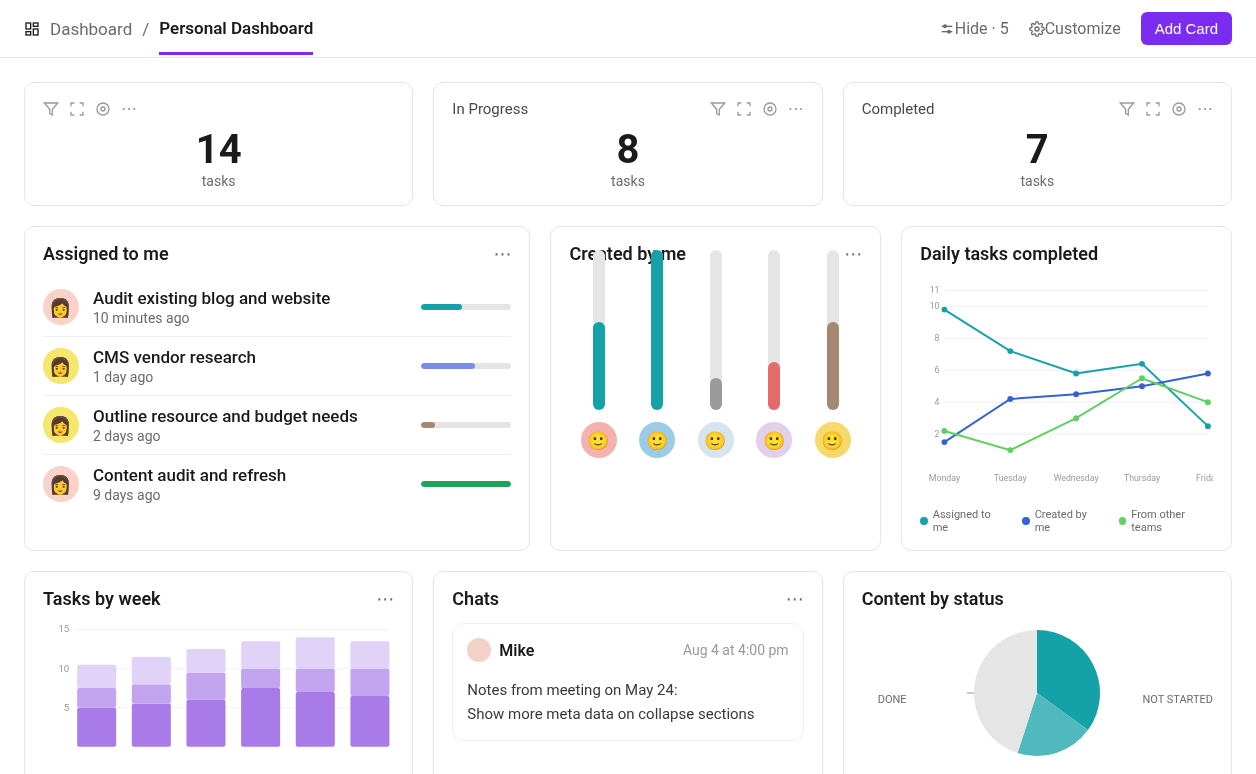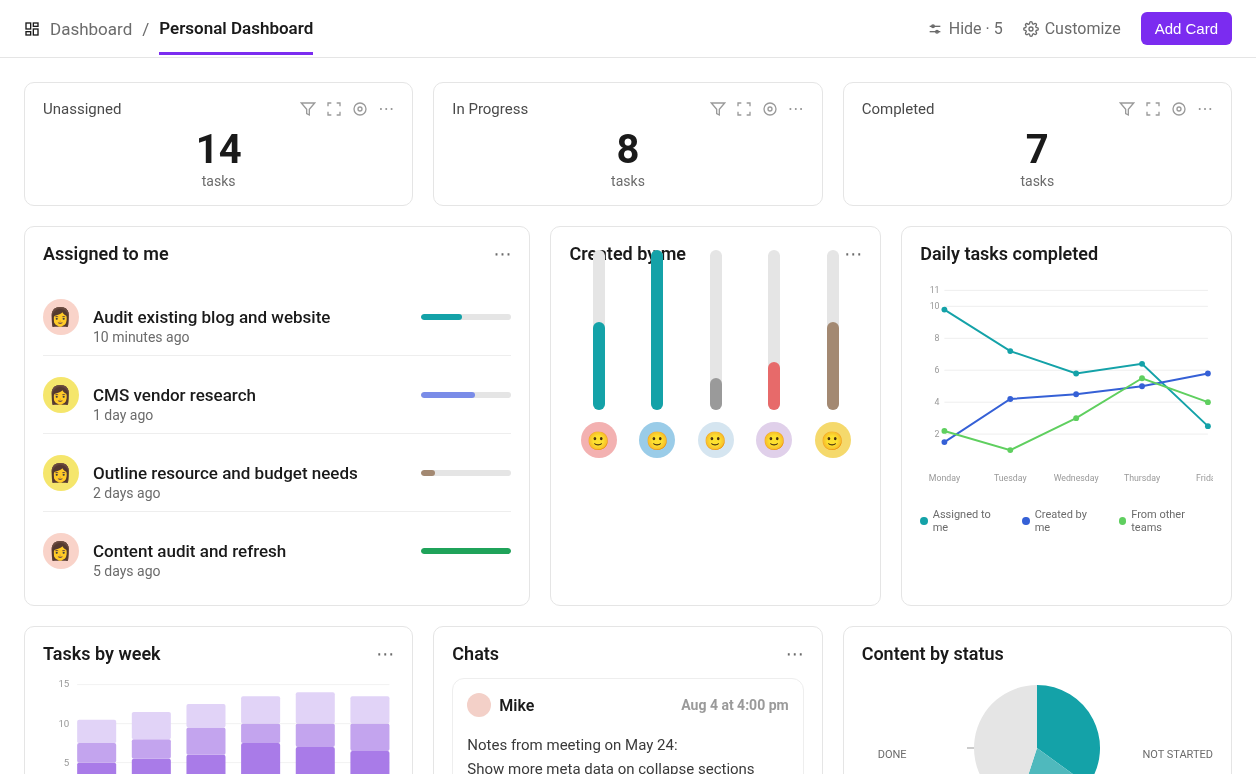--- a/index.html
+++ b/index.html
@@ -3,54 +3,54 @@
 <meta charset="utf-8">
 <style>
 * { box-sizing: border-box; margin: 0; padding: 0; }
 body { font-family: -apple-system, BlinkMacSystemFont, "Segoe UI", Roboto, sans-serif; background: #fff; color: #1a1a1a; width: 1256px; }
 .header { display: flex; align-items: center; padding: 12px 24px; border-bottom: 1px solid #e5e5e5; }
 .breadcrumb { display: flex; align-items: center; gap: 10px; font-size: 17px; flex: 1; }
 .breadcrumb .dash-link { color: #6b6b6b; }
 .breadcrumb .sep { color: #6b6b6b; }
 .breadcrumb .current { font-weight: 600; color: #1a1a1a; padding-bottom: 14px; border-bottom: 3px solid #7b2cf0; margin-bottom: -15px; }
 .header-actions { display: flex; align-items: center; gap: 20px; }
-.header-btn { display: flex; align-items: center; gap: 6px; color: #6b6b6b; font-size: 16px; cursor: pointer; }
+.header-btn { display: flex; align-items: center; gap: 0; color: #6b6b6b; font-size: 16px; cursor: pointer; }
 .add-card { background: #7b2cf0; color: #fff; border: none; padding: 8px 14px; border-radius: 6px; font-size: 15px; font-weight: 500; cursor: pointer; }
 .content { padding: 24px; display: flex; flex-direction: column; gap: 20px; }
 .row { display: flex; gap: 20px; }
 .card { border: 1px solid #e5e5e5; border-radius: 10px; padding: 16px 18px; background: #fff; flex: 1; }
 .stat-card { display: flex; flex-direction: column; }
 .stat-head { display: flex; align-items: center; }
 .stat-title { font-size: 15px; color: #4a4a4a; flex: 1; }
 .stat-icons { display: flex; gap: 10px; color: #9a9a9a; align-items: center; }
 .stat-big { font-size: 40px; font-weight: 700; text-align: center; margin-top: 8px; }
 .stat-sub { font-size: 14px; color: #6b6b6b; text-align: center; }
 .card-head { display: flex; align-items: center; margin-bottom: 14px; }
 .card-title { font-size: 18px; font-weight: 600; flex: 1; }
 .more { color: #6b6b6b; font-size: 18px; cursor: pointer; }
 .task-row { display: flex; align-items: center; gap: 14px; padding: 10px 0; border-top: 1px solid #eee; }
 .task-row:first-of-type { border-top: none; }
 .avatar { width: 36px; height: 36px; border-radius: 50%; flex-shrink: 0; display: flex; align-items: center; justify-content: center; font-size: 18px; }
-.task-info { flex: 1; margin-top: 19px; }
+.task-info { flex: 1; }
 .task-title { font-size: 17px; font-weight: 500; color: #1a1a1a; }
 .task-time { font-size: 14px; color: #6b6b6b; margin-top: 2px; }
 .prog { width: 90px; height: 6px; background: #e5e5e5; border-radius: 3px; overflow: hidden; }
 .prog-bar { height: 100%; border-radius: 3px; }
 .vbars { display: flex; justify-content: space-around; align-items: flex-end; height: 190px; padding: 10px 0; }
 .vbar-wrap { display: flex; flex-direction: column; align-items: center; gap: 12px; }
 .vbar { width: 12px; height: 160px; background: #e5e5e5; border-radius: 6px; display: flex; align-items: flex-end; }
 .vbar-fill { width: 100%; border-radius: 6px; }
 .line-chart { position: relative; height: 220px; }
 .legend { display: flex; gap: 18px; justify-content: center; font-size: 11px; color: #6b6b6b; margin-top: 6px; }
 .legend-item { display: flex; align-items: center; gap: 5px; }
 .dot { width: 8px; height: 8px; border-radius: 50%; }
 .chat-msg { border: 1px solid #eee; border-radius: 12px; padding: 14px; }
 .chat-head { display: flex; align-items: center; gap: 8px; margin-bottom: 10px; }
 .chat-name { font-weight: 600; flex: 1; }
-.chat-time { color: #9a9a9a; font-size: 14px; font-weight: bold; }
+.chat-time { color: #9a9a9a; font-size: 14px; }
 .chat-body { font-size: 15px; color: #3a3a3a; line-height: 1.6; margin-top: 16px; }
 .mention { color: #2f6fed; }
 .pie-wrap { display: flex; align-items: center; justify-content: center; position: relative; height: 140px; }
 .pie-label { font-size: 11px; color: #6b6b6b; position: absolute; }
 svg.icon { width: 16px; height: 16px; stroke: currentColor; fill: none; stroke-width: 2; }
 </style>
 </head>
 <body>
 
 <div class="header">
@@ -84,21 +84,20 @@
     </div>
     <button class="add-card">Add Card</button>
   </div>
 </div>
 
 <div class="content">
 
   <div class="row">
     <div class="card stat-card">
       <div class="stat-head">
-        <div class="stat-title">Unassigned</div>
         <div class="stat-icons">
           <svg class="icon" viewBox="0 0 24 24">
               <polygon points="22 3 2 3 10 12.46 10 19 14 21 14 12.46 22 3"></polygon>
             </svg>
           <svg class="icon" viewBox="0 0 24 24">
               <path d="M8 3H3v5M16 3h5v5M8 21H3v-5M16 21h5v-5"></path>
             </svg>
           <svg class="icon" viewBox="0 0 24 24">
               <circle cx="12" cy="12" r="3"></circle>
               <circle cx="12" cy="12" r="9"></circle>
@@ -186,21 +185,21 @@
     <div class="task-time">2 days ago</div>
   </div>
   <div class="prog">
               <div class="prog-bar" style="width:15%;background:#a38972"></div>
             </div>
           </div>
           <div class="task-row">
             <div class="avatar" style="background:#f9d3c9">👩</div>
   <div class="task-info">
     <div class="task-title">Content audit and refresh</div>
-    <div class="task-time">5 days ago</div>
+    <div class="task-time">9 days ago</div>
   </div>
   <div class="prog">
               <div class="prog-bar" style="width:100%;background:#1fa35a"></div>
             </div>
           </div>
         </div>
     </div>
 
     <div class="card" style="flex:1">
       <div class="card-head">

